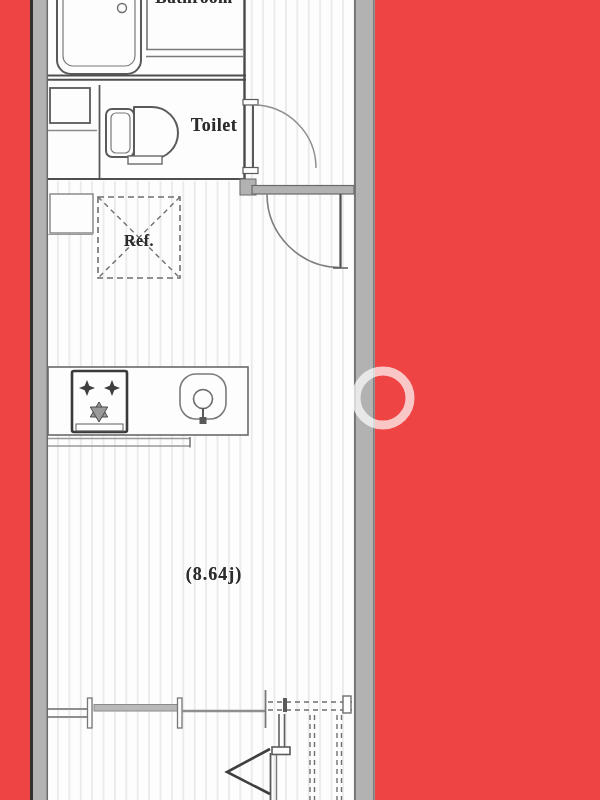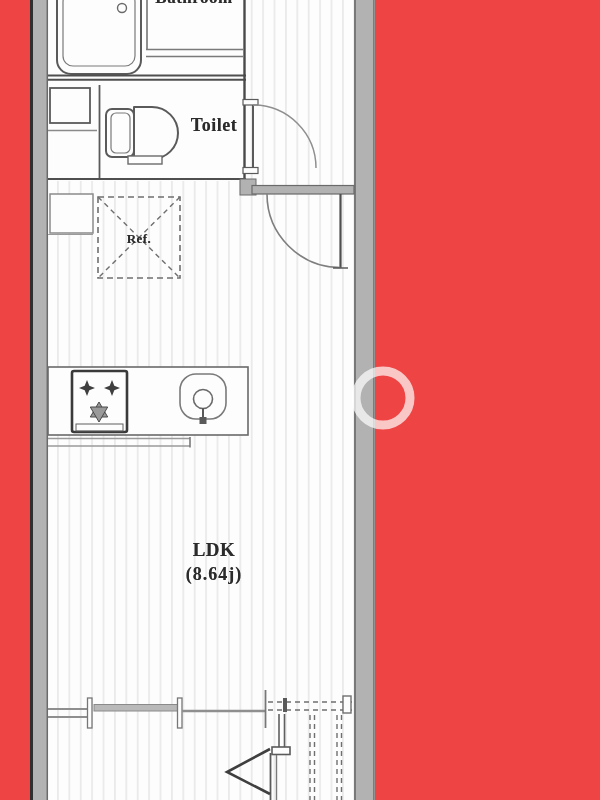--- a/index.html
+++ b/index.html
@@ -10,21 +10,21 @@
   }
   .canvas svg{position:absolute;left:0;top:0;}
   .plan-label{
     position:absolute;color:#2b2b2b;font-weight:bold;
     text-align:center;line-height:1.1;letter-spacing:0.5px;
     text-shadow:0 0 0.6px rgba(60,60,60,0.55);
     white-space:nowrap;
   }
   .lbl-bathroom{left:142px;top:-11px;width:104px;font-size:17px;}
   .lbl-toilet{left:183px;top:116px;width:62px;font-size:18px;}
-  .lbl-ref{left:98px;top:232px;width:82px;font-size:13px;}
+  .lbl-ref{left:98px;top:232px;width:82px;font-size:16px;}
   .lbl-ldk{left:163px;top:540px;width:102px;font-size:19px;}
   .lbl-ldk-size{left:163px;top:565px;width:102px;font-size:18px;letter-spacing:1px;}
 </style>
 </head>
 <body>
 
 <div class="canvas">
   <svg width="600" height="800" viewBox="0 0 600 800">
     <defs>
       <pattern id="floorStripes" width="11.4" height="8" patternUnits="userSpaceOnUse">
@@ -157,15 +157,14 @@
       <line x1="276.5" y1="755" x2="276.5" y2="800" stroke="#7a7a7a" stroke-width="1.4"></line>
       <path d="M270,749 L227,772 L270,794" stroke="#3f3f3f" stroke-width="2.6" stroke-linejoin="miter"></path>
     </g>
 
     <circle cx="383" cy="398" r="27" fill="none" stroke="rgba(255,255,255,0.7)" stroke-width="9"></circle>
   </svg>
 
   <span class="plan-label lbl-bathroom">Bathroom</span>
   <span class="plan-label lbl-toilet">Toilet</span>
   <span class="plan-label lbl-ref">Ref.</span>
-  <span class="plan-label lbl-ldk">LDK</span>
   <span class="plan-label lbl-ldk-size">(8.64j)</span>
 </div>
 
 </body></html>

